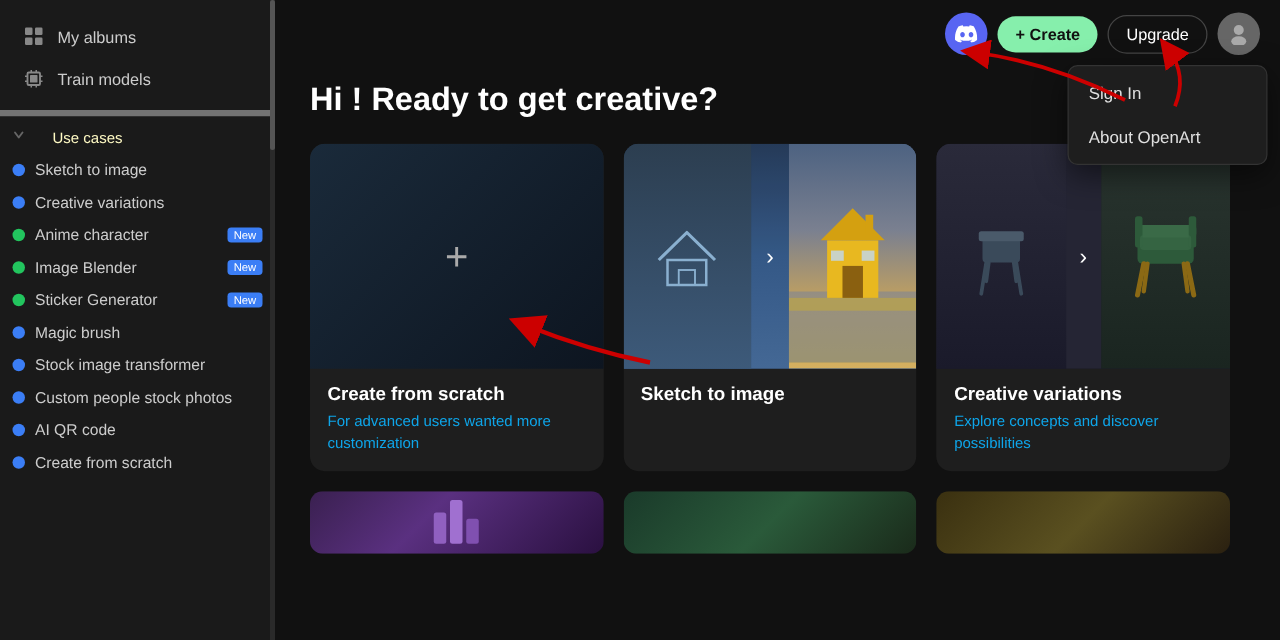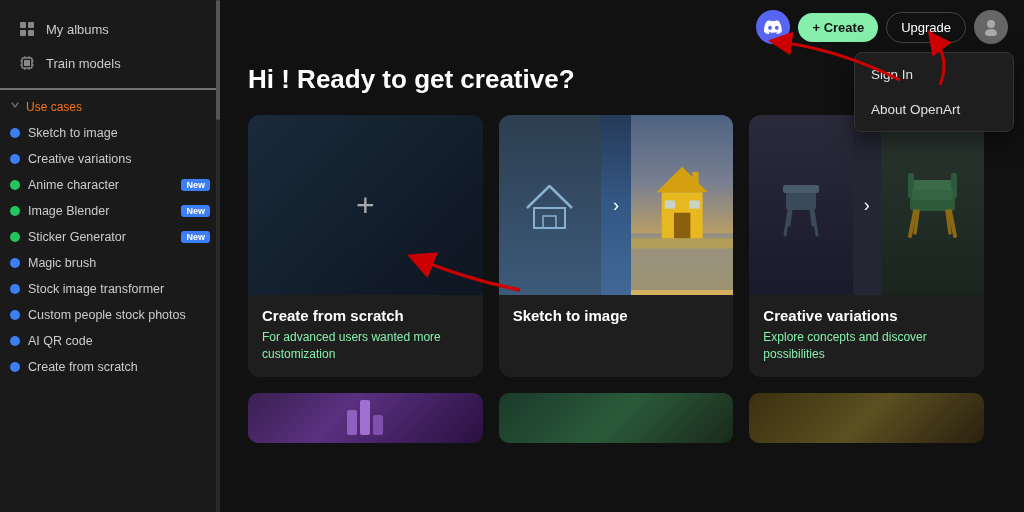--- a/index.html
+++ b/index.html
@@ -19,21 +19,21 @@
       background: #1a1a1a;
       height: 512px;
       display: flex;
       flex-direction: column;
       overflow: hidden;
       position: relative;
     }
 
     .sidebar-top {
       padding: 12px 8px 8px 8px;
-      border-bottom: 2px solid #737373;
+      border-bottom: 5px solid #737373;
     }
 
     .sidebar-nav-item {
       display: flex;
       align-items: center;
       gap: 10px;
       padding: 8px 10px;
       color: #cccccc;
       font-size: 13px;
       border-radius: 6px;
@@ -46,23 +46,23 @@
       display: flex;
       align-items: center;
       justify-content: center;
       color: #888;
       font-size: 13px;
     }
 
     .sidebar-section-label {
       display: flex;
       align-items: flex-start;
-      gap: 6px;
+      gap: 22px;
       padding: 10px 10px 6px 10px;
-      color: #f97316;
+      color: #fef9c3;
       font-size: 12px;
       text-transform: none;
     }
 
     .sidebar-section-label svg {
       width: 10px;
       height: 10px;
     }
 
     .use-case-item {
@@ -85,21 +85,21 @@
     .dot-blue { background: #3b7ef6; }
     .dot-green { background: #22c55e; }
 
     .badge-new {
       background: #3b7ef6;
       color: white;
       font-size: 9px;
       padding: 1px 5px;
       border-radius: 3px;
       margin-left: auto;
-      font-weight: 700;
+      font-weight: 400;
     }
 
     .scrollbar-track {
       position: absolute;
       right: 0;
       top: 0;
       bottom: 0;
       width: 4px;
       background: #2a2a2a;
     }
@@ -333,21 +333,21 @@
 
     .card-title {
       font-size: 15px;
       font-weight: 700;
       color: #ffffff;
       margin-bottom: 5px;
     }
 
     .card-desc {
       font-size: 12px;
-      color: #86efac;
+      color: #0ea5e9;
       line-height: 1.4;
     }
 
     
     .bottom-cards {
       display: grid;
       grid-template-columns: repeat(3, 1fr);
       gap: 16px;
     }
 

